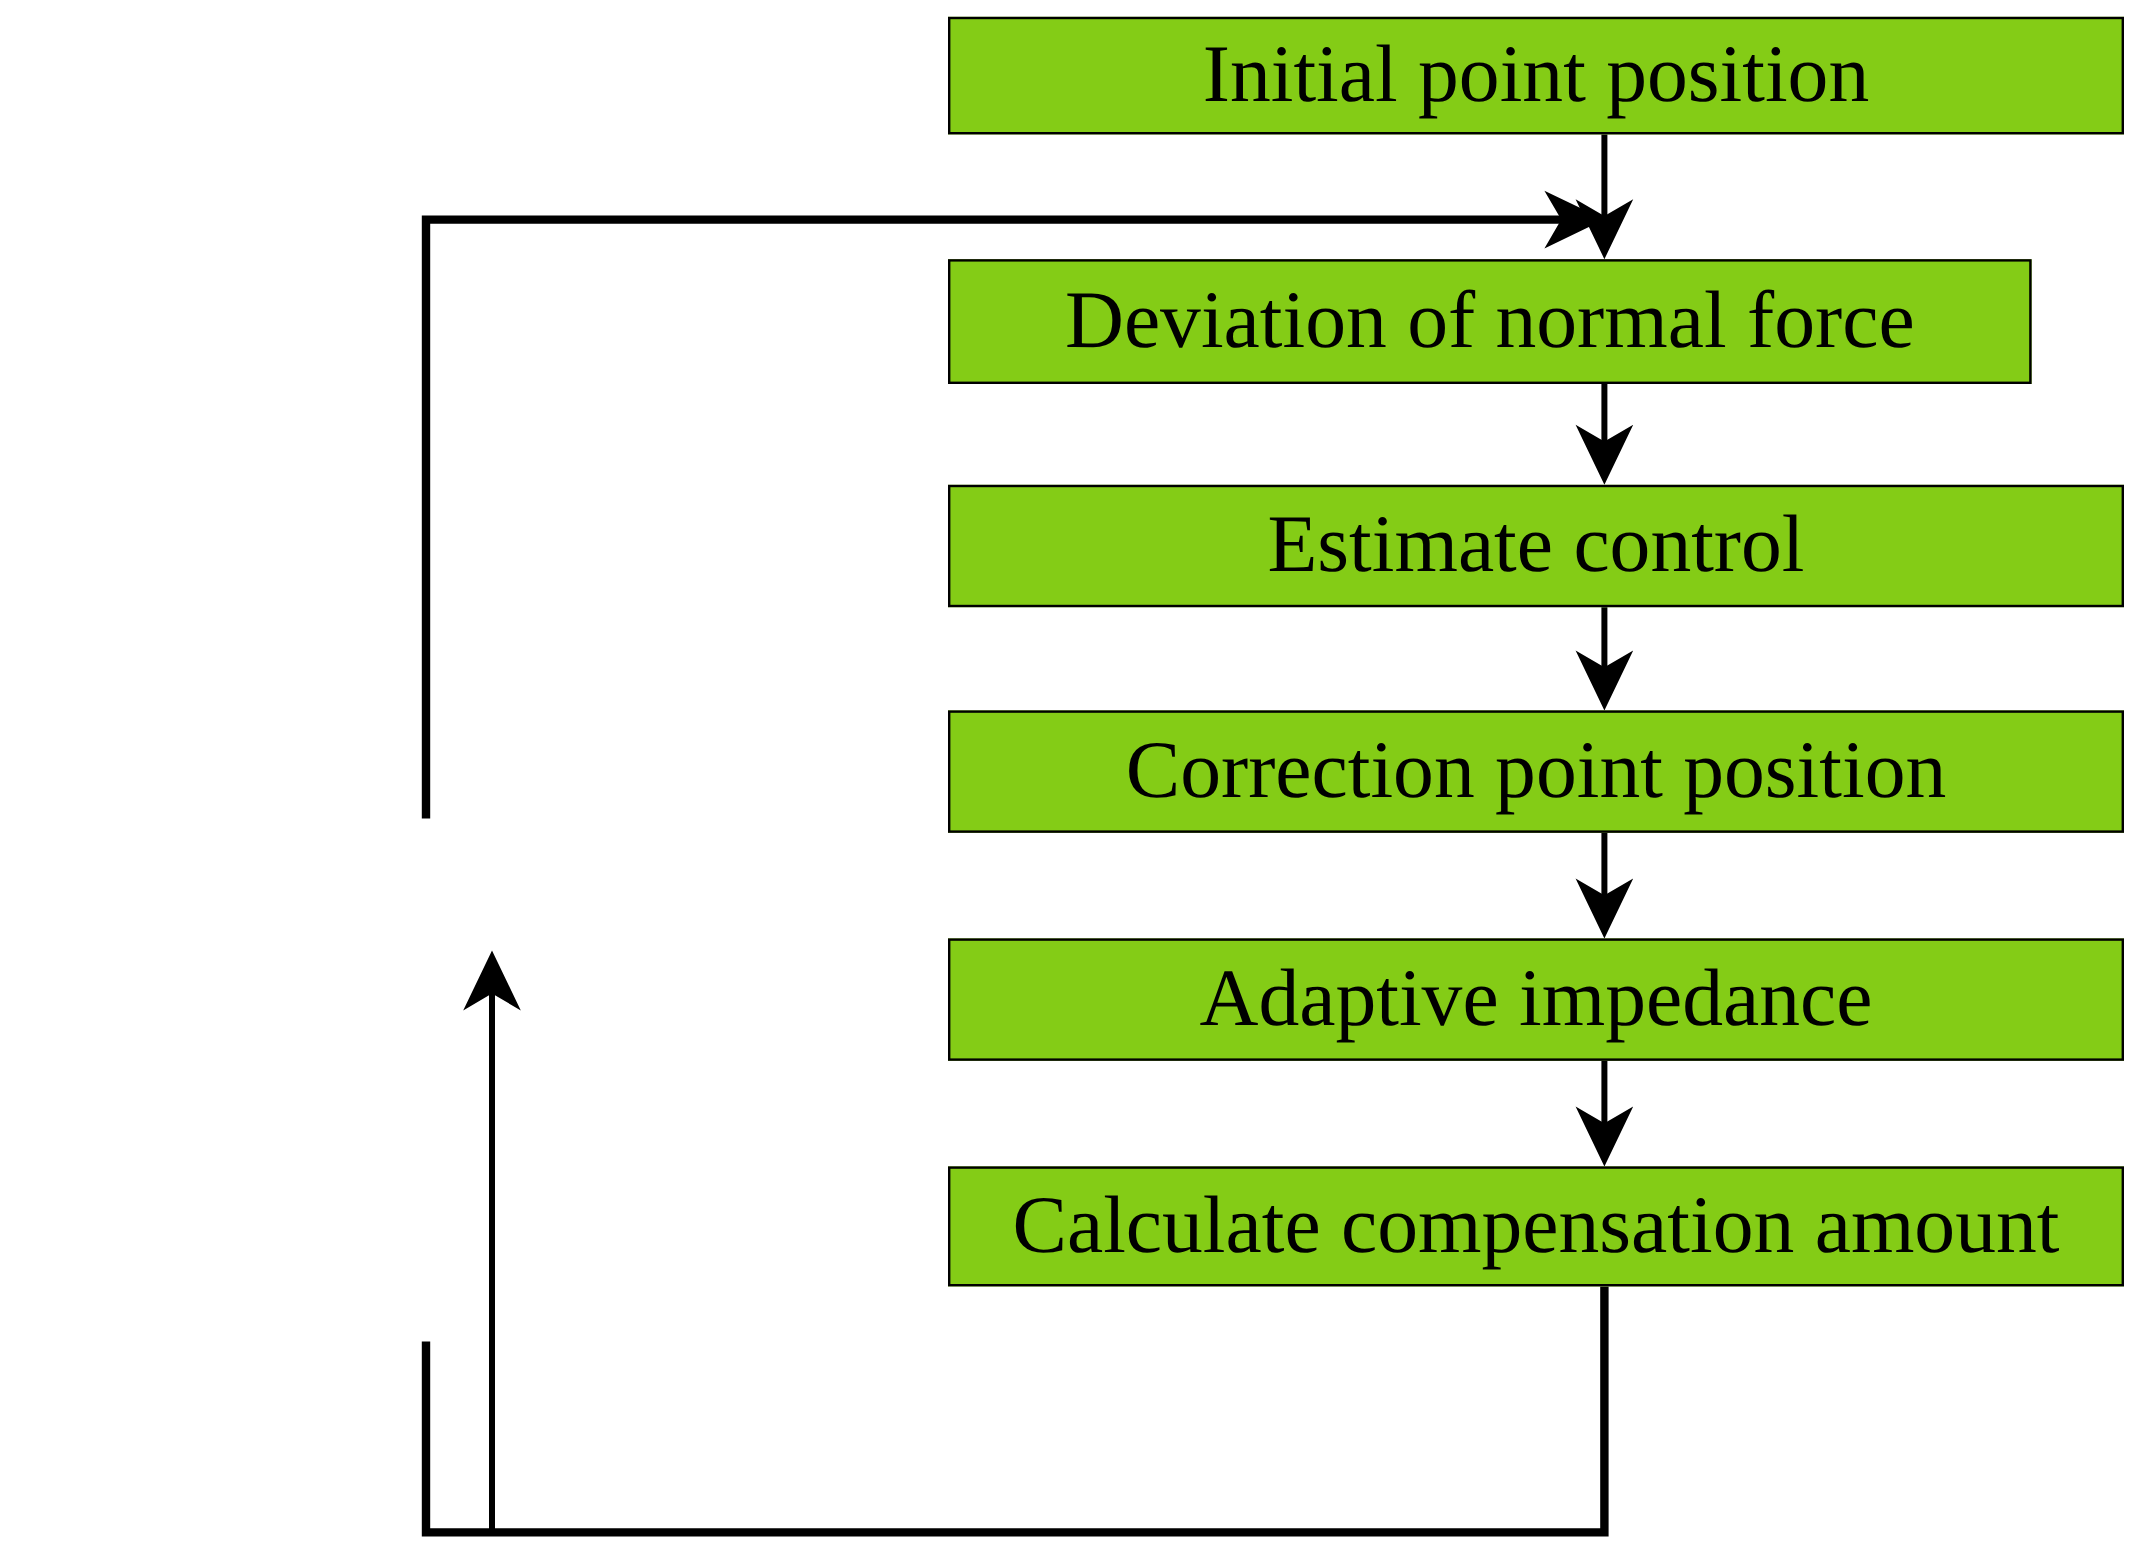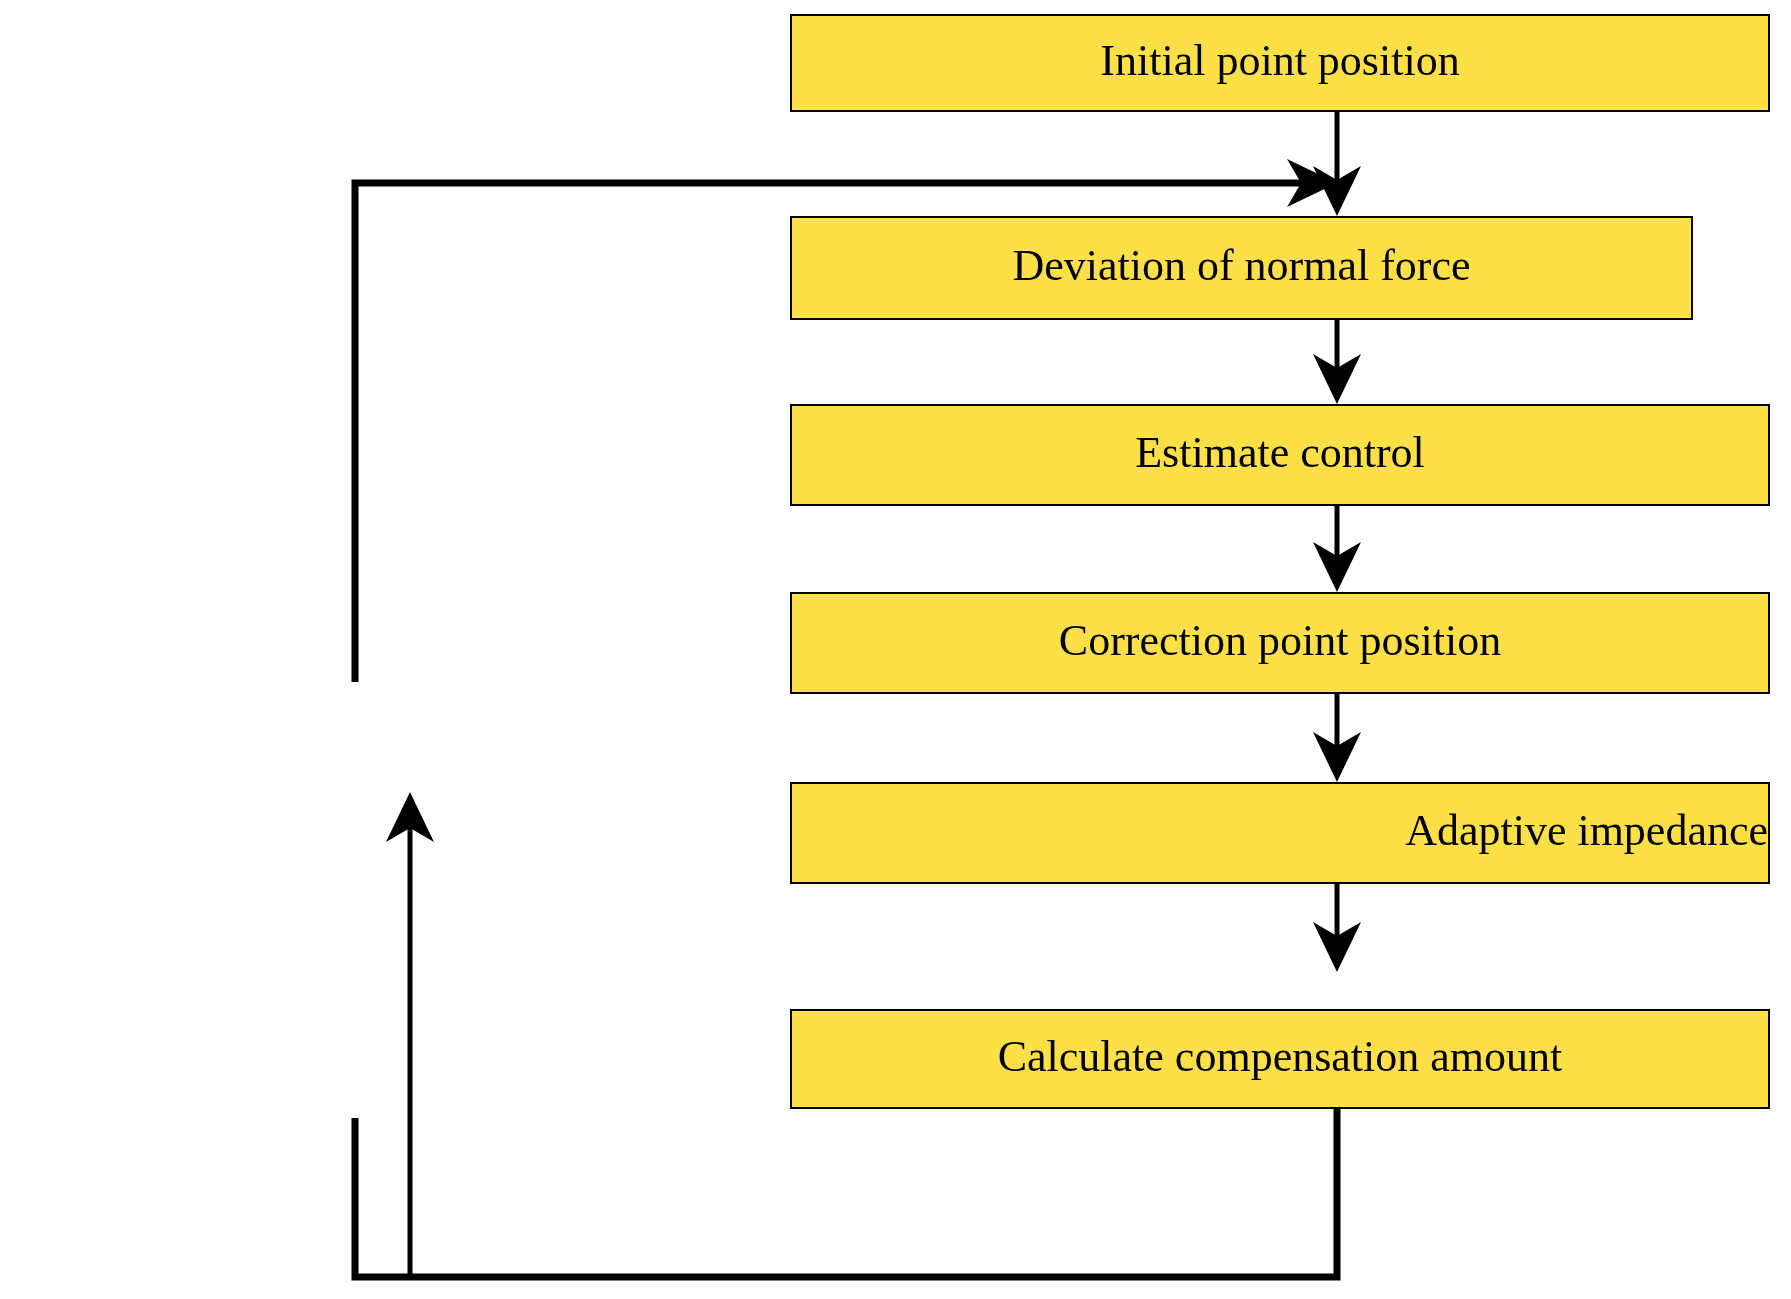--- a/index.html
+++ b/index.html
@@ -21,27 +21,27 @@
     position: absolute;
     left: 0;
     top: 0;
     width: 1791px;
     height: 1299px;
   }
   .node-box {
     position: absolute;
     box-sizing: border-box;
     border: 2px solid #000000;
-    background: #fde047;
+    background: #84cc16;
     display: flex;
     align-items: center;
     justify-content: center;
     color: #000000;
     font-family: "Liberation Serif", "DejaVu Serif", serif;
-    font-size: 44px;
+    font-size: 68px;
     line-height: 1;
     white-space: nowrap;
     letter-spacing: 0px;
     z-index: 3;
   }
   .node-label {
     display: inline-block;
     padding-bottom: 4px;
   }
 </style>
@@ -98,22 +98,22 @@
   </div>
 
   <div class="node-box" style="left:790px; top:404px; width:980px; height:102px;">
     <span class="node-label">Estimate control</span>
   </div>
 
   <div class="node-box" style="left:790px; top:592px; width:980px; height:102px;">
     <span class="node-label">Correction point position</span>
   </div>
 
-  <div class="node-box" style="left:790px; top:782px; width:980px; height:102px;justify-content:flex-end;">
+  <div class="node-box" style="left:790px; top:782px; width:980px; height:102px;">
     <span class="node-label">Adaptive impedance</span>
   </div>
 
-  <div class="node-box" style="left:790px; top:1009px; width:980px; height:100px;">
+  <div class="node-box" style="left:790px; top:972px; width:980px; height:100px;">
     <span class="node-label">Calculate compensation amount</span>
   </div>
 
 
 </div>
 
 </body></html>

